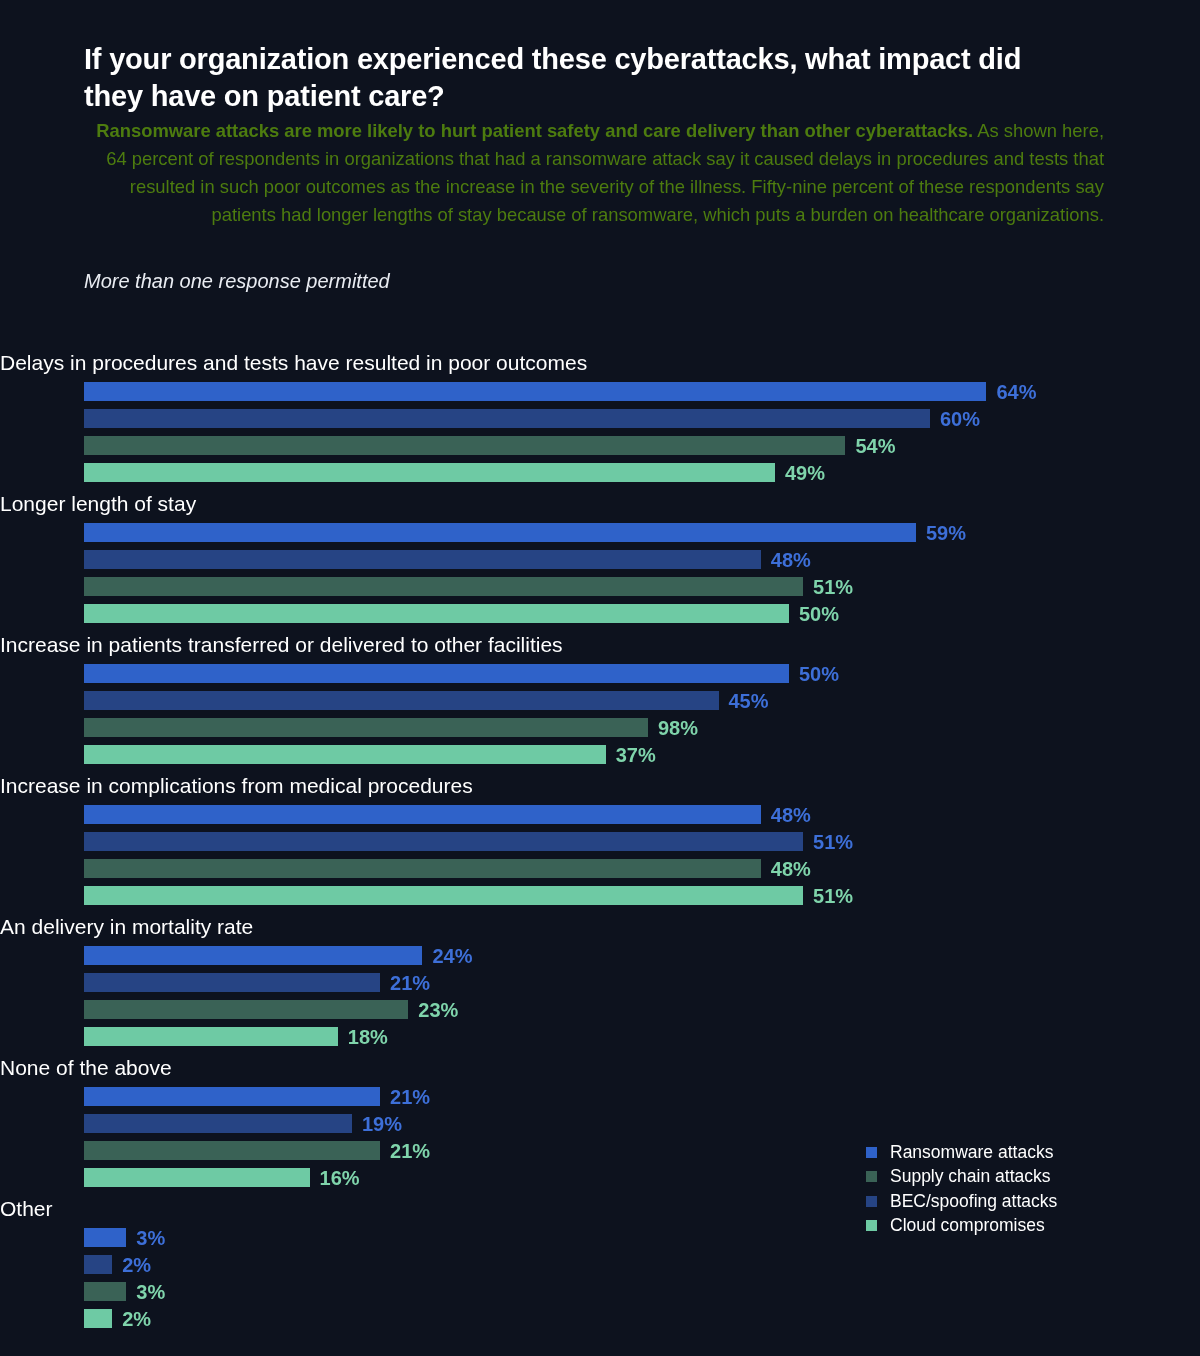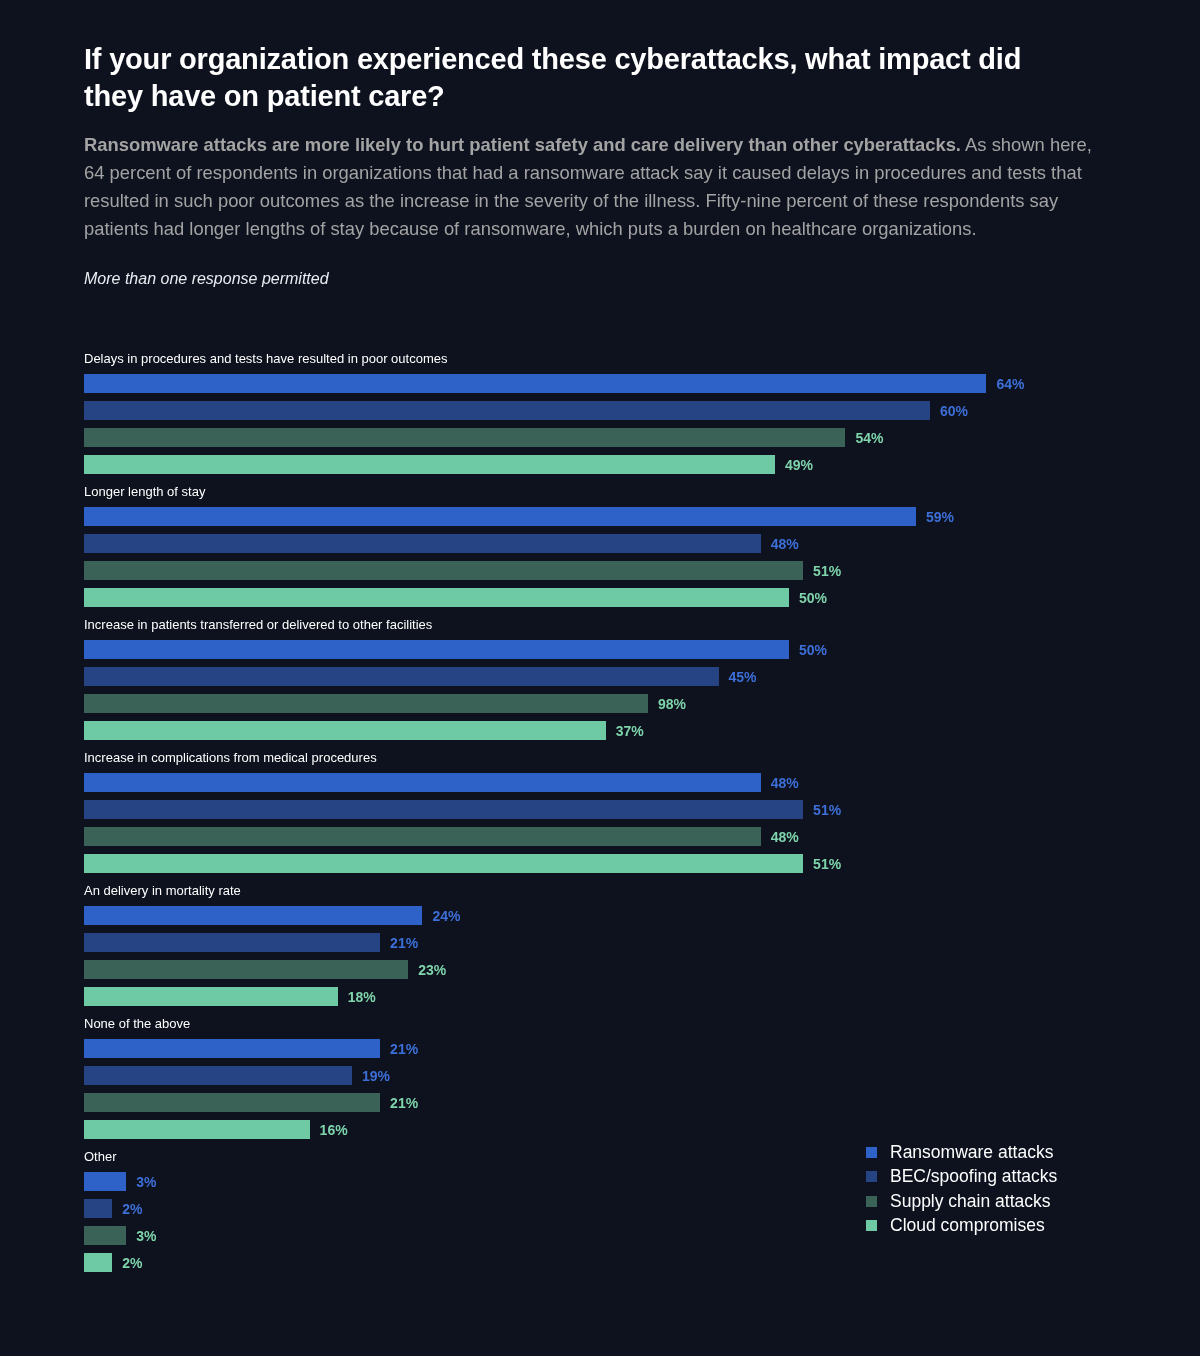--- a/index.html
+++ b/index.html
@@ -30,69 +30,69 @@
     width: 990px;
     font-size: 29px;
     line-height: 1.27;
     font-weight: bold;
     letter-spacing: -0.2px;
     color: #ffffff;
   }
   .lede {
     position: absolute;
     left: 84px;
-    top: 113px;
+    top: 99px;
     width: 1020px;
     font-size: 18.4px;
     line-height: 1.52;
-    color: #a3a3a3;
+    color: #4d7c0f;
+    text-align: right;
   }
   .lede b { font-weight: bold; }
   .note {
     position: absolute;
     left: 84px;
     top: 270px;
-    font-size: 16px;
+    font-size: 20px;
     font-style: italic;
     color: #e9ecf2;
   }
 
   
   .chart {
     position: absolute;
     left: 0;
     top: 352px;
     width: 1200px;
   }
   .group {
     position: relative;
     margin-bottom: 11px;
   }
   .group-label {
-    margin-left: 84px;
-    font-size: 13px;
+    font-size: 21px;
     line-height: 1;
     color: #ffffff;
     padding-bottom: 9px;
   }
   .bar-row {
     position: relative;
     height: 19px;
     margin-bottom: 8px;
     display: flex;
     align-items: center;
   }
   .bar-row:last-child { margin-bottom: 0; }
   .bar-spacer { width: 84px; flex: 0 0 84px; height: 1px; }
   .bar {
     height: 19px;
     flex: 0 0 auto;
   }
   .bar-value {
-    font-size: 14px;
+    font-size: 20px;
     font-weight: bold;
     margin-left: 10px;
     white-space: nowrap;
     line-height: 1;
   }
 
   .s0 .bar { background: #2f62c9; }
   .s1 .bar { background: #264484; }
   .s2 .bar { background: #3a6256; }
   .s3 .bar { background: #6ecaa4; }
@@ -299,26 +299,26 @@
         </div>
       </div>
     </div>
 
   <div class="legend">
       <div class="legend-item">
         <span class="legend-swatch" style="background: rgb(47, 98, 201);"></span>
         <span class="legend-label">Ransomware attacks</span>
       </div>
       <div class="legend-item">
+        <span class="legend-swatch" style="background: rgb(58, 98, 86);"></span>
+        <span class="legend-label">Supply chain attacks</span>
+      </div>
+      <div class="legend-item">
         <span class="legend-swatch" style="background: rgb(38, 68, 132);"></span>
         <span class="legend-label">BEC/spoofing attacks</span>
-      </div>
-      <div class="legend-item">
-        <span class="legend-swatch" style="background: rgb(58, 98, 86);"></span>
-        <span class="legend-label">Supply chain attacks</span>
       </div>
       <div class="legend-item">
         <span class="legend-swatch" style="background: rgb(110, 202, 164);"></span>
         <span class="legend-label">Cloud compromises</span>
       </div>
     </div>
 
 </div>
 
 </body></html>

